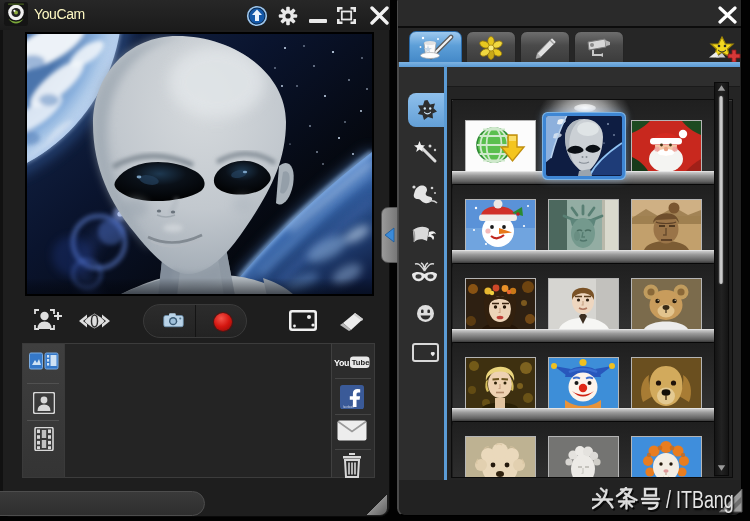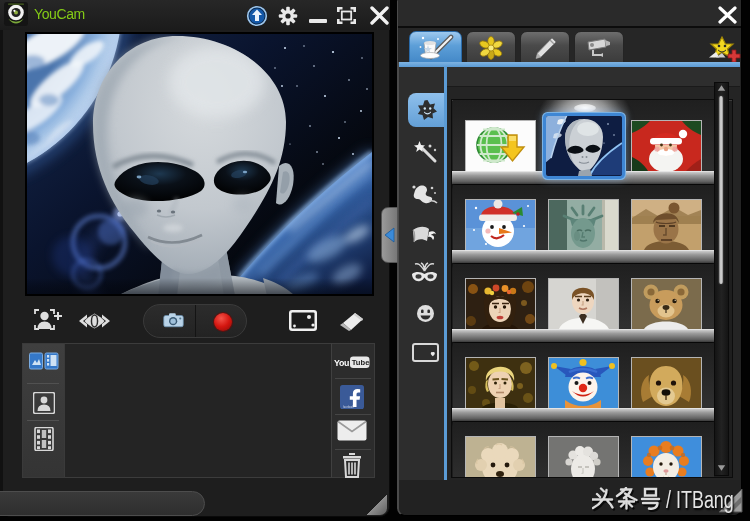--- a/index.html
+++ b/index.html
@@ -4,21 +4,21 @@
 <style>
 html,body{margin:0;padding:0;background:#000;width:750px;height:521px;overflow:hidden;
 font-family:"Liberation Sans",sans-serif;}
 *{box-sizing:border-box;}
 .abs{position:absolute;}
 #stage{position:relative;width:750px;height:521px;background:#020202;}
 
 #lw{left:0;top:0;width:390px;height:517px;background:#1e1e1e;border-radius:0 0 10px 10px;border:1px solid #0a0a0a;border-left:3px solid #111;}
 #titlebar{left:0;top:0;width:390px;height:30px;background:linear-gradient(#272727,#1b1b1b);}
 #logo{left:4px;top:2px;width:24px;height:24px;background:#141414;border-radius:3px;}
-#wtitle{left:34px;top:6px;color:#84cc16;font-size:14px;letter-spacing:-0.4px;}
+#wtitle{left:34px;top:6px;color:#fef9c3;font-size:14px;letter-spacing:-0.4px;}
 #vid{left:25px;top:32px;width:349px;height:264px;background:#05070f;border:2px solid #000;}
 
 #pill{left:143px;top:304px;width:104px;height:34px;background:linear-gradient(#2c2c2c,#232323);border:1px solid #3a3a3a;border-radius:17px;}
 #pilldiv{left:195px;top:305px;width:1px;height:32px;background:#141414;}
 #recbtn{left:214px;top:313px;width:18px;height:18px;border-radius:50%;background:radial-gradient(circle at 40% 30%,#f4544a,#d41610 50%,#850a06);box-shadow:0 0 0 1px #5a1210;}
 
 #mpanel{left:22px;top:343px;width:353px;height:135px;background:#242424;border:1px solid #3c3c3c;}
 #mside{left:22px;top:343px;width:43px;height:135px;background:linear-gradient(#3f3f3f,#343434);border:1px solid #3a3a3a;}
 #mright{left:331px;top:343px;width:44px;height:135px;background:#2c2c2c;border:1px solid #3c3c3c;border-left:1px solid #404040;}
 .msep{width:32px;height:1px;background:#515151;}

